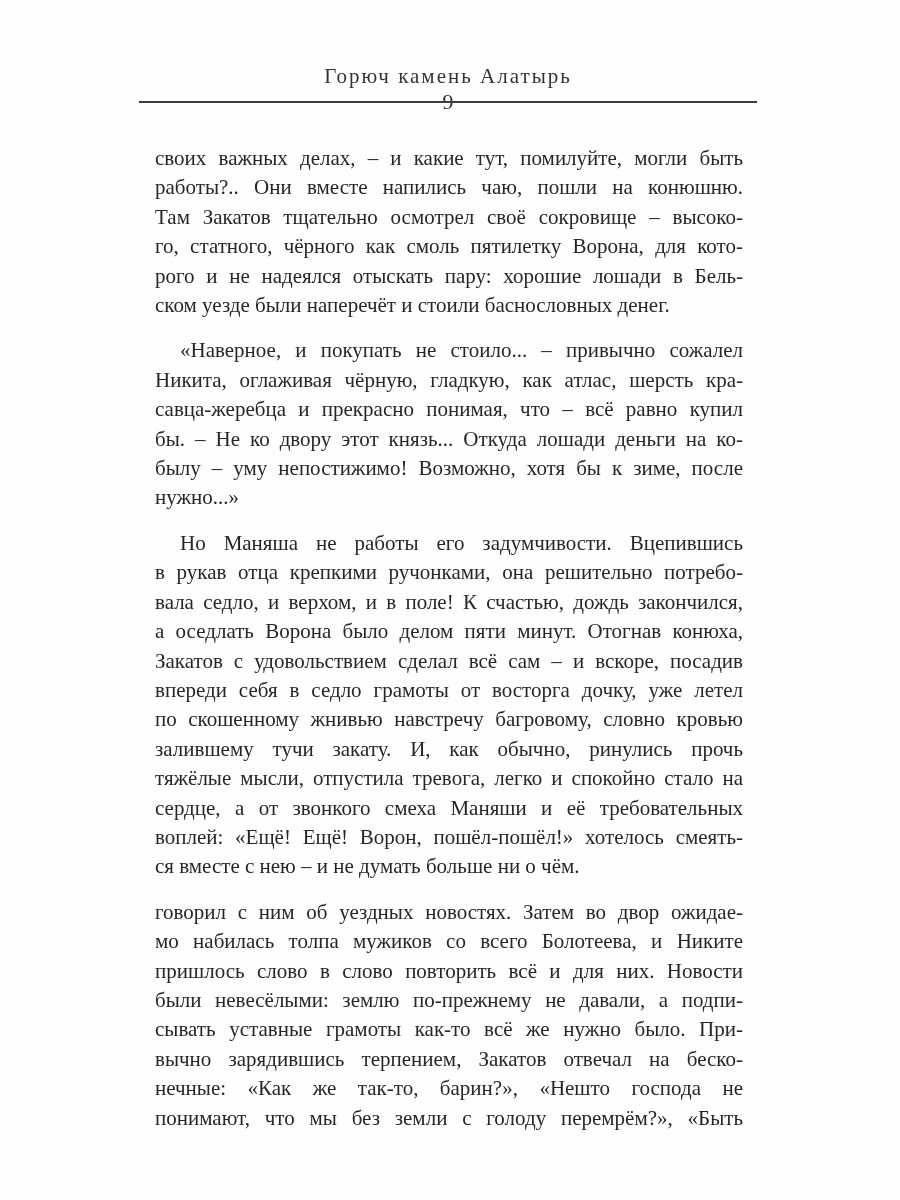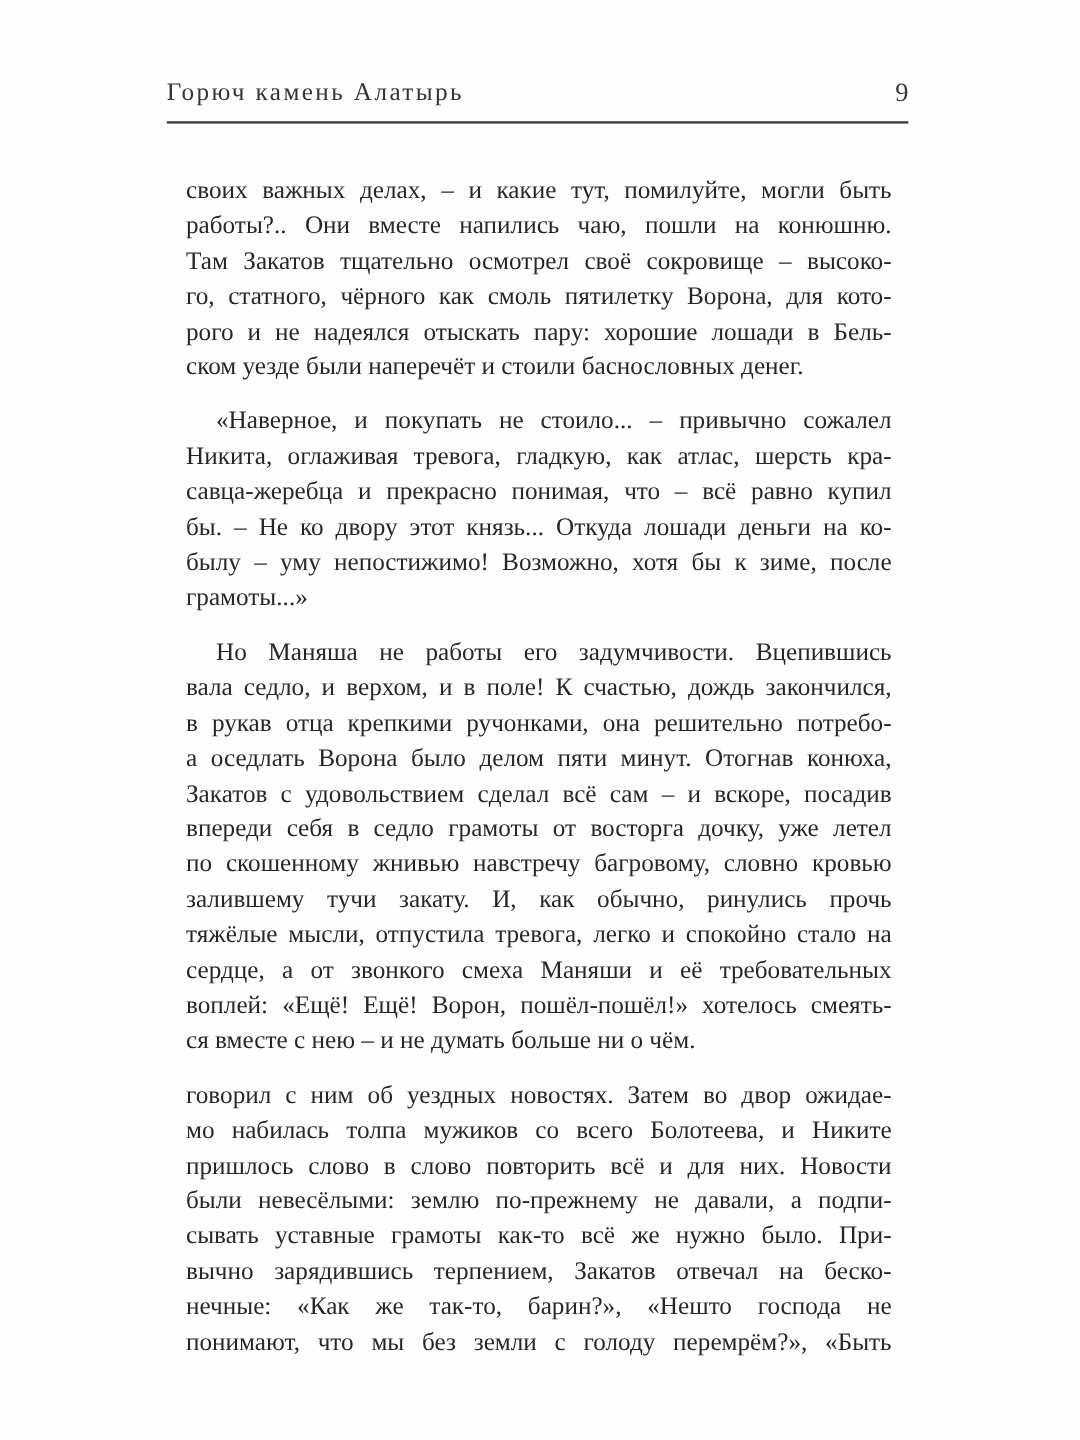--- a/index.html
+++ b/index.html
@@ -16,23 +16,24 @@
     color: #2b2b2b;
     overflow: hidden;
   }
   .running-header {
     position: absolute;
     left: 139px;
     top: 64px;
     width: 618px;
     display: flex;
     justify-content: space-between;
-    align-items: flex-start;
+    align-items: center;
     font-size: 21px;
     color: #333333;
+    flex-direction: column;
   }
   .header-title {
     letter-spacing: 2px;
   }
   .page-number {
     font-size: 22px;
     letter-spacing: 0;
   }
   .header-rule {
     position: absolute;
@@ -81,30 +82,30 @@
       <div class="paragraph">
         <div class="line just">своих важных делах, – и какие тут, помилуйте, могли быть</div>
         <div class="line just">работы?.. Они вместе напились чаю, пошли на конюшню.</div>
         <div class="line just">Там Закатов тщательно осмотрел своё сокровище – высоко-</div>
         <div class="line just">го, статного, чёрного как смоль пятилетку Ворона, для кото-</div>
         <div class="line just">рого и не надеялся отыскать пару: хорошие лошади в Бель-</div>
         <div class="line">ском уезде были наперечёт и стоили баснословных денег.</div>
       </div>
       <div class="paragraph">
         <div class="line indent just">«Наверное, и покупать не стоило... – привычно сожалел</div>
-        <div class="line just">Никита, оглаживая тревога, гладкую, как атлас, шерсть кра-</div>
+        <div class="line just">Никита, оглаживая чёрную, гладкую, как атлас, шерсть кра-</div>
         <div class="line just">савца-жеребца и прекрасно понимая, что – всё равно купил</div>
         <div class="line just">бы. – Не ко двору этот князь... Откуда лошади деньги на ко-</div>
         <div class="line just">былу – уму непостижимо! Возможно, хотя бы к зиме, после</div>
-        <div class="line">грамоты...»</div>
+        <div class="line">нужно...»</div>
       </div>
       <div class="paragraph">
         <div class="line indent just">Но Маняша не работы его задумчивости. Вцепившись</div>
+        <div class="line just">в рукав отца крепкими ручонками, она решительно потребо-</div>
         <div class="line just">вала седло, и верхом, и в поле! К счастью, дождь закончился,</div>
-        <div class="line just">в рукав отца крепкими ручонками, она решительно потребо-</div>
         <div class="line just">а оседлать Ворона было делом пяти минут. Отогнав конюха,</div>
         <div class="line just">Закатов с удовольствием сделал всё сам – и вскоре, посадив</div>
         <div class="line just">впереди себя в седло грамоты от восторга дочку, уже летел</div>
         <div class="line just">по скошенному жнивью навстречу багровому, словно кровью</div>
         <div class="line just">залившему тучи закату. И, как обычно, ринулись прочь</div>
         <div class="line just">тяжёлые мысли, отпустила тревога, легко и спокойно стало на</div>
         <div class="line just">сердце, а от звонкого смеха Маняши и её требовательных</div>
         <div class="line just">воплей: «Ещё! Ещё! Ворон, пошёл-пошёл!» хотелось смеять-</div>
         <div class="line">ся вместе с нею – и не думать больше ни о чём.</div>
       </div>

